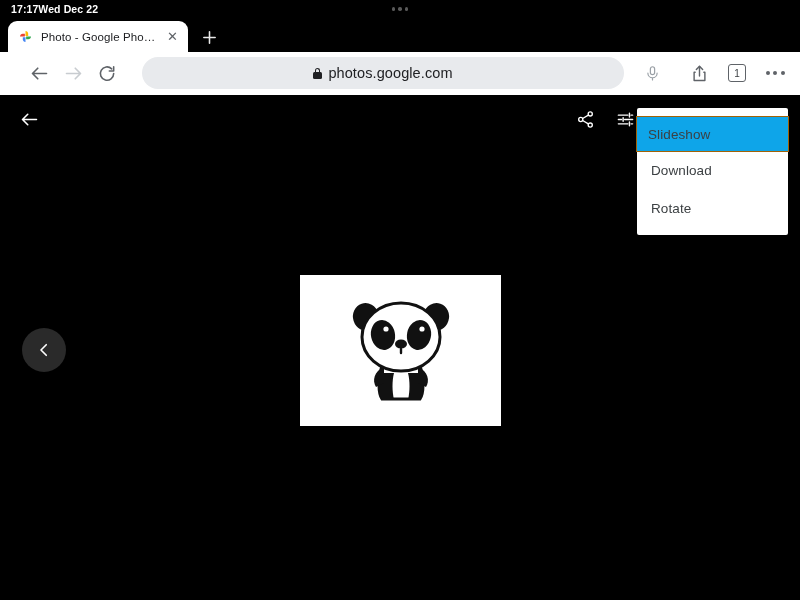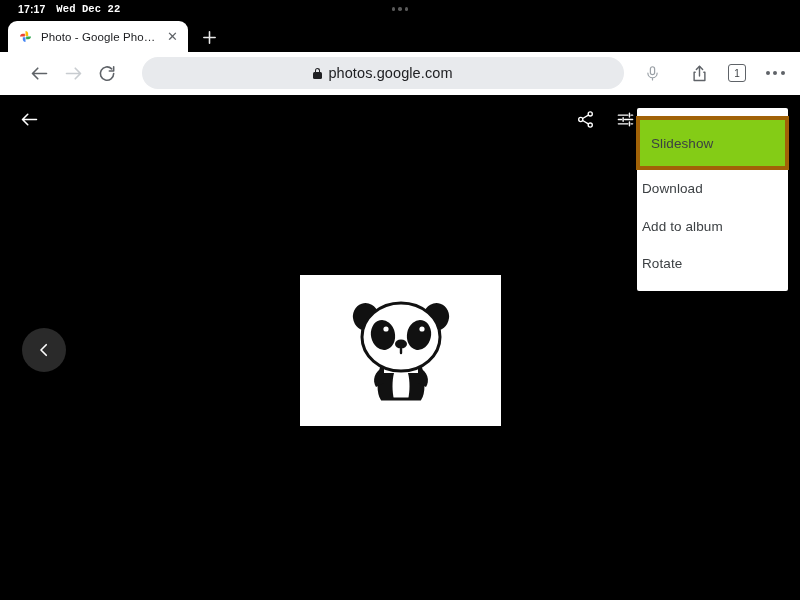--- a/index.html
+++ b/index.html
@@ -10,23 +10,23 @@
     overflow: hidden;
   }
   #app { position: relative; width: 800px; height: 600px; background: #000; }
 
   
   .statusbar {
     position: absolute; top: 0; left: 0; width: 800px; height: 18px;
     background: #000; color: #fff;
     display: flex; align-items: center;
   }
-  .sb-left { display: flex; align-items: flex-end; gap: 11px; padding-left: 18px; }
+  .sb-left { display: flex; align-items: flex-end; padding-left: 11px; }
   .sb-time { font-size: 10.5px; font-weight: bold; letter-spacing: .1px; }
-  .sb-date { font-size: 10.5px; font-weight: bold; letter-spacing: .1px; font-family: Liberation Mono, monospace; }
+  .sb-date { font-size: 10.5px; font-weight: bold; letter-spacing: .1px; }
   .sb-center {
     position: absolute; left: 0; right: 0; top: 0; height: 18px;
     display: flex; align-items: center; justify-content: center;
     pointer-events: none;
   }
   .handle-dots { display: flex; gap: 3px; }
   .handle-dots i { width: 3.5px; height: 3.5px; border-radius: 50%; background: #5a5a5a; display: block; }
   .sb-right {
     position: absolute; right: 9px; top: 0; height: 18px;
     display: flex; align-items: center; gap: 5px; margin-top: 19px;
@@ -151,27 +151,27 @@
   
   .menu {
     position: absolute; left: 637px; top: 108px;
     width: 151px; background: #fff;
     border-radius: 2px;
     box-shadow: 0 2px 9px rgba(0,0,0,.45);
     padding: 8px 0;
   }
   .menu-item {
     height: 37.5px; display: flex; align-items: center;
-    padding-left: 5px; font-size: 13.5px; color: #3c4043;
+    padding-left: 14px; font-size: 13.5px; color: #3c4043;
     letter-spacing: .1px;
   }
   .menu-item.highlight {
-    background: #84cc16;
-    border: 4px solid #a16207;
-    height: 54px;
+    background: #0ea5e9;
+    border: 1px solid #a16207;
+    height: 36px;
     margin: 0 -1px;
     width: 153px;
     padding-left: 11px;
   }
 </style>
 </head>
 <body>
 
 <div id="app">
 
@@ -341,20 +341,17 @@
   </div>
 
   <div class="menu">
     <div class="menu-item highlight">
       <span>Slideshow</span>
     </div>
     <div class="menu-item">
       <span>Download</span>
     </div>
     <div class="menu-item">
-      <span>Add to album</span>
-    </div>
-    <div class="menu-item">
       <span>Rotate</span>
     </div>
   </div>
 
 </div>
 
 </body></html>

